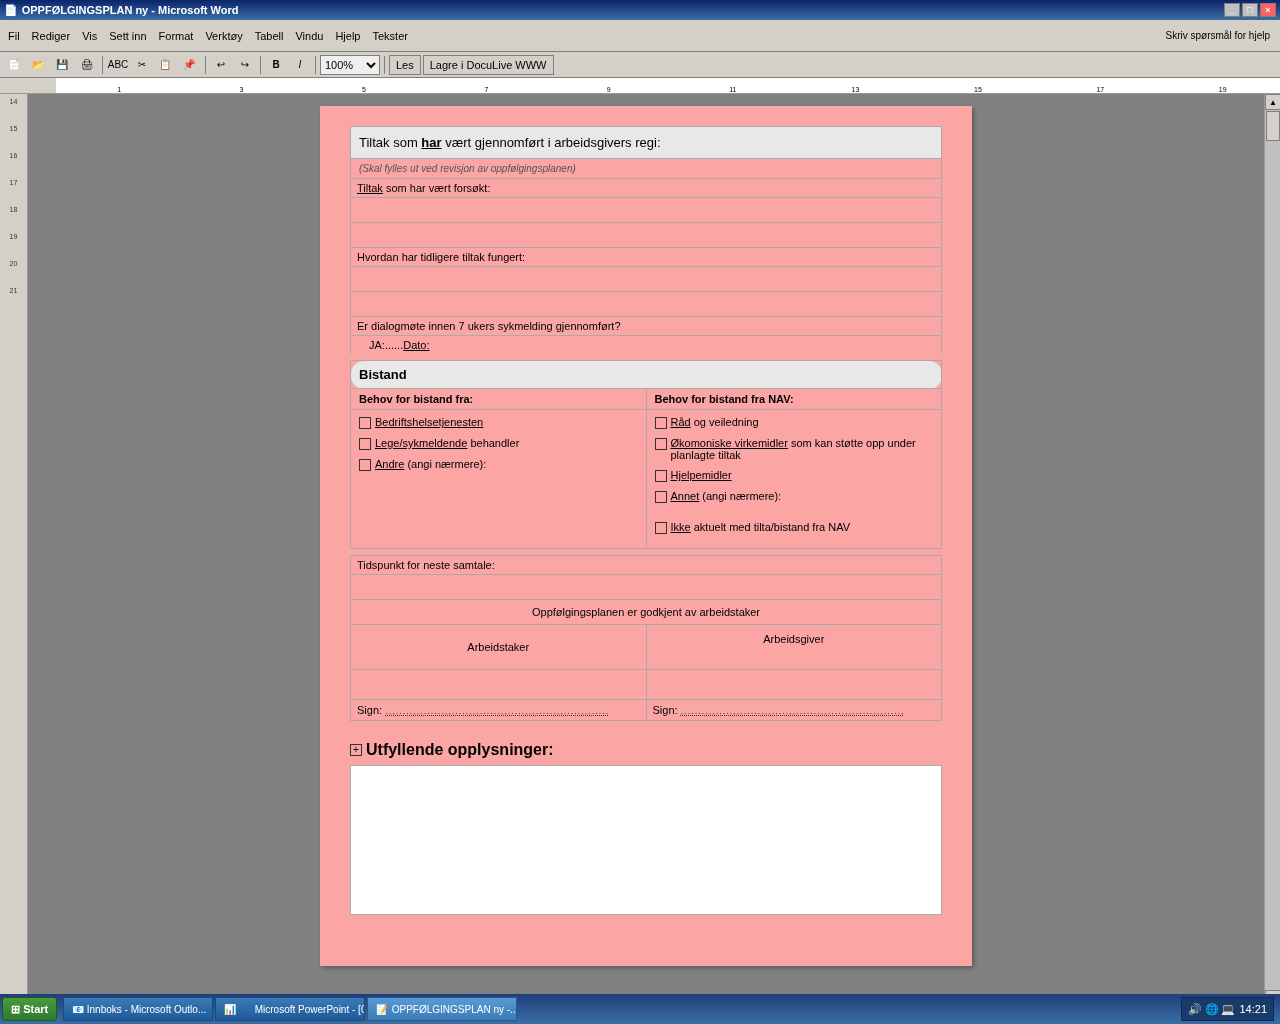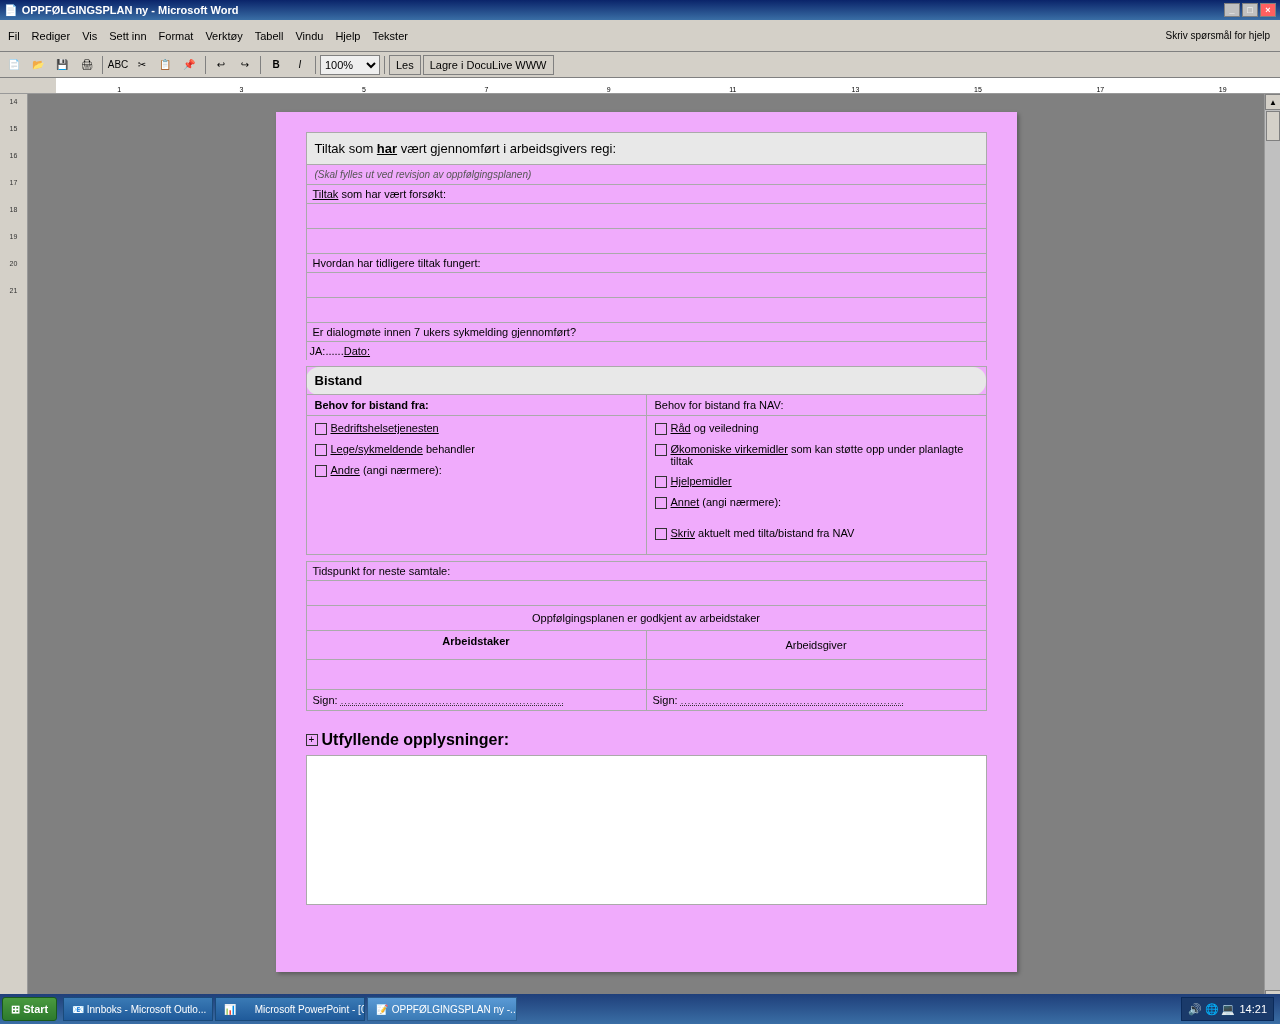--- a/index.html
+++ b/index.html
@@ -110,23 +110,23 @@
     
     .doc-area {
       flex: 1;
       overflow: auto;
       background: #808080;
       padding: 10px 20px;
     }
 
     
     .page {
-      background: #f0abfc;
-      width: 741px;
-      margin: 8px auto;
+      background: #fca5a5;
+      width: 652px;
+      margin: 2px auto;
       padding: 20px 30px 40px 30px;
       box-shadow: 2px 2px 4px rgba(0,0,0,0.3);
       min-height: 860px;
     }
 
     
     .right-scrollbar {
       width: 16px;
       background: #d4d0c8;
       display: flex;
@@ -400,39 +400,39 @@
         </tr>
         <tr class="empty-row">
           <td colspan="2"></td>
         </tr>
         <tr>
           <td colspan="2" style="padding:3px 6px;">
             <span>Er dialogmøte innen 7 ukers sykmelding gjennomført?</span>
           </td>
         </tr>
         <tr>
-          <td colspan="2" style="padding:3px 3px; border-bottom:none;">
+          <td colspan="2" style="padding:3px 18px; border-bottom:none;">
             <span>JA:......<span class="underlined">Dato:</span></span>
           </td>
         </tr>
       </tbody>
         </table>
 
       <table class="main-content-table" style="margin-top: 6px;">
         <tbody>
             <tr>
           <td colspan="2" class="section-bg" style="padding:6px 8px; font-size:13px; font-weight:bold;border-radius:13px;">
             <span>Bistand</span>
           </td>
         </tr>
         <tr>
           <td style="font-weight:bold; width:50%; vertical-align:top; padding:4px 8px;">
             <span>Behov for bistand fra:</span>
           </td>
-          <td style="font-weight:normal; vertical-align:top; padding:4px 8px;">
+          <td style="font-weight:bold; vertical-align:top; padding:4px 8px;">
             <span>Behov for bistand fra NAV:</span>
           </td>
         </tr>
         <tr>
           <td style="vertical-align:top; padding:6px 8px;">
             <div class="checkbox-item">
               <div class="checkbox-box"></div>
               <span><span class="underlined">Bedriftshelsetjenesten</span></span>
             </div>
             <div class="checkbox-item">
@@ -457,21 +457,21 @@
               <div class="checkbox-box"></div>
               <span><span class="underlined">Hjelpemidler</span></span>
             </div>
             <div class="checkbox-item">
               <div class="checkbox-box"></div>
               <span><span class="underlined">Annet</span> (angi nærmere):</span>
             </div>
             <div style="height:10px;"></div>
             <div class="checkbox-item">
               <div class="checkbox-box"></div>
-              <span><span class="underlined">Skriv</span> aktuelt med tilta/bistand fra NAV</span>
+              <span><span class="underlined">Ikke</span> aktuelt med tilta/bistand fra NAV</span>
             </div>
           </td>
         </tr>
       </tbody>
         </table>
 
       <table class="main-content-table" style="margin-top:6px;">
         <tbody>
         <tr>
           <td colspan="2" style="padding:3px 6px;">
@@ -480,21 +480,21 @@
         </tr>
         <tr class="empty-row">
           <td colspan="2"></td>
         </tr>
         <tr>
           <td colspan="2" style="padding:6px; text-align:center;">
             <span>Oppfølgingsplanen er godkjent av arbeidstaker</span>
           </td>
         </tr>
         <tr>
-          <td style="text-align:center; padding:4px; width:50%; border-right:1px solid #aaa;font-weight:bold;">
+          <td style="text-align:center; padding:16px; width:50%; border-right:1px solid #aaa;">
             <span>Arbeidstaker</span>
           </td>
           <td style="text-align:center; padding:8px;">
             <span>Arbeidsgiver</span>
           </td>
         </tr>
         <tr style="height:30px;">
           <td style="border-right:1px solid #aaa;"></td>
           <td></td>
         </tr>

